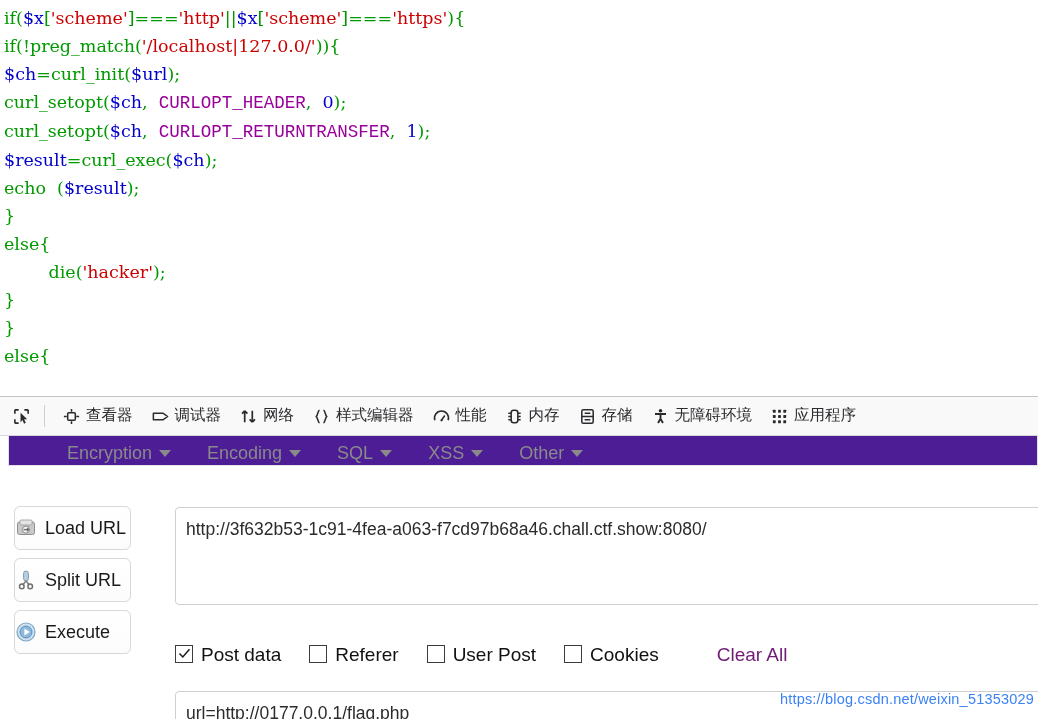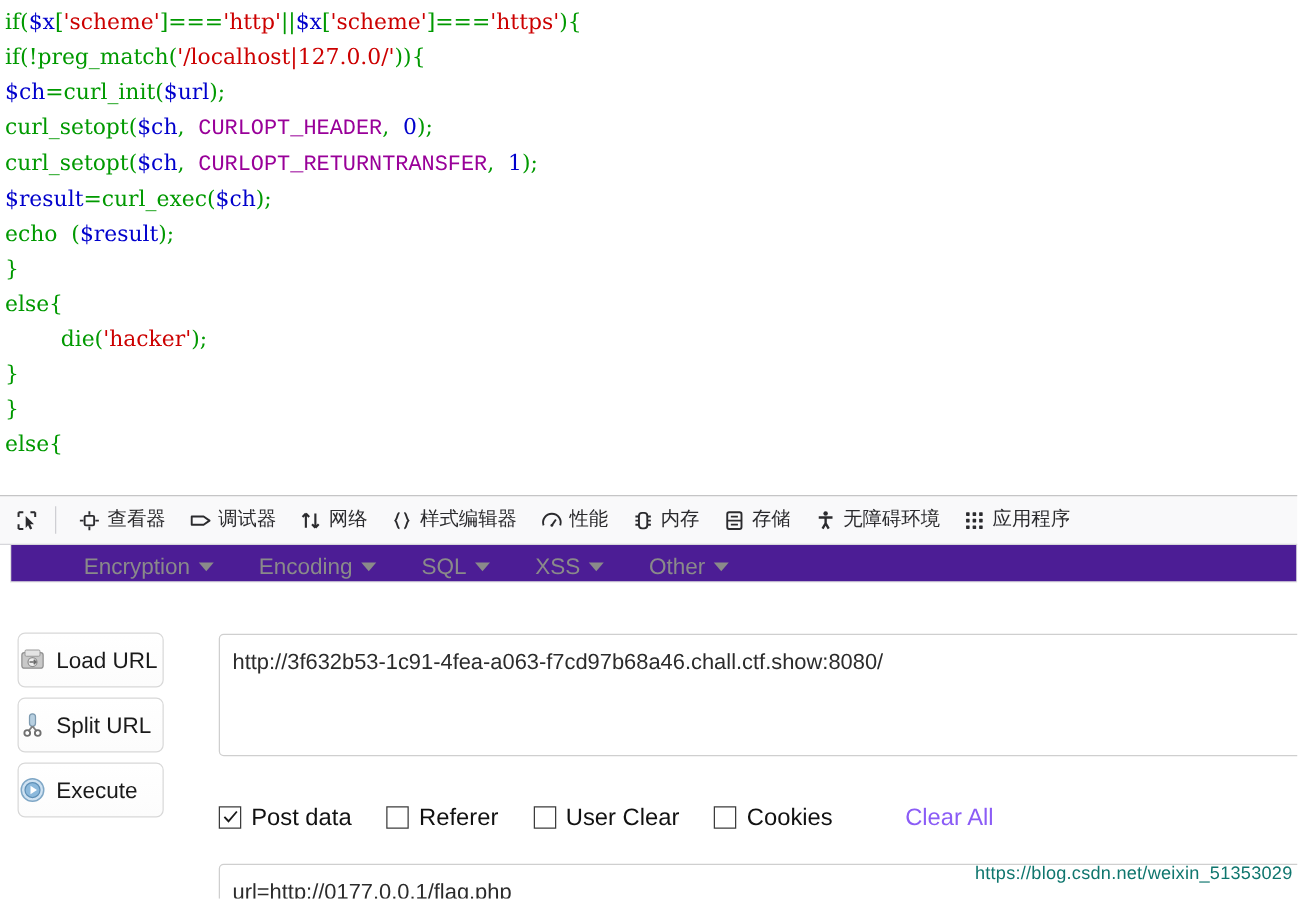--- a/index.html
+++ b/index.html
@@ -155,21 +155,21 @@
     flex: 0 0 auto;
   }
   .hb-check .tick {
     width: 13px; height: 13px; display: block;
   }
   .hb-opt .olbl {
     font-size: 19px; color: #111; line-height: 1;
     font-family: "Liberation Sans", sans-serif;
   }
   .hb-clear {
-    font-size: 19px; color: #8b5cf6; cursor: pointer;
+    font-size: 19px; color: #701a75; cursor: pointer;
     margin-left: 30px;
     font-family: "Liberation Sans", sans-serif;
     line-height: 1;
   }
 
   
   .hb-post {
     position: absolute; left: 175px; top: 225px;
     width: 880px; height: 74px;
     border: 1px solid #cfcfcf;
@@ -181,21 +181,21 @@
     color: #2b2b2b;
     overflow: hidden;
     resize: none;
     line-height: 24px;
   }
 
   
   .watermark {
     position: absolute; right: 4px; bottom: 12px;
     font-size: 14.5px;
-    color: #0f766e;
+    color: #3b82f6;
     font-family: "Liberation Sans", sans-serif;
     letter-spacing: .2px;
     user-select: none;
   }
 </style>
 </head>
 <body>
 
 <div id="root">
 
@@ -402,21 +402,21 @@
               </svg>
             </span>
             <span class="olbl">Post data</span>
           </div>
           <div class="hb-opt">
             <span class="hb-check"></span>
             <span class="olbl">Referer</span>
           </div>
           <div class="hb-opt">
             <span class="hb-check"></span>
-            <span class="olbl">User Clear</span>
+            <span class="olbl">User Post</span>
           </div>
           <div class="hb-opt">
             <span class="hb-check"></span>
             <span class="olbl">Cookies</span>
           </div>
           <span class="hb-clear">Clear All</span>
         </div>
 
       <div class="hb-post">url=http://0177.0.0.1/flag.php</div>
     </div>

